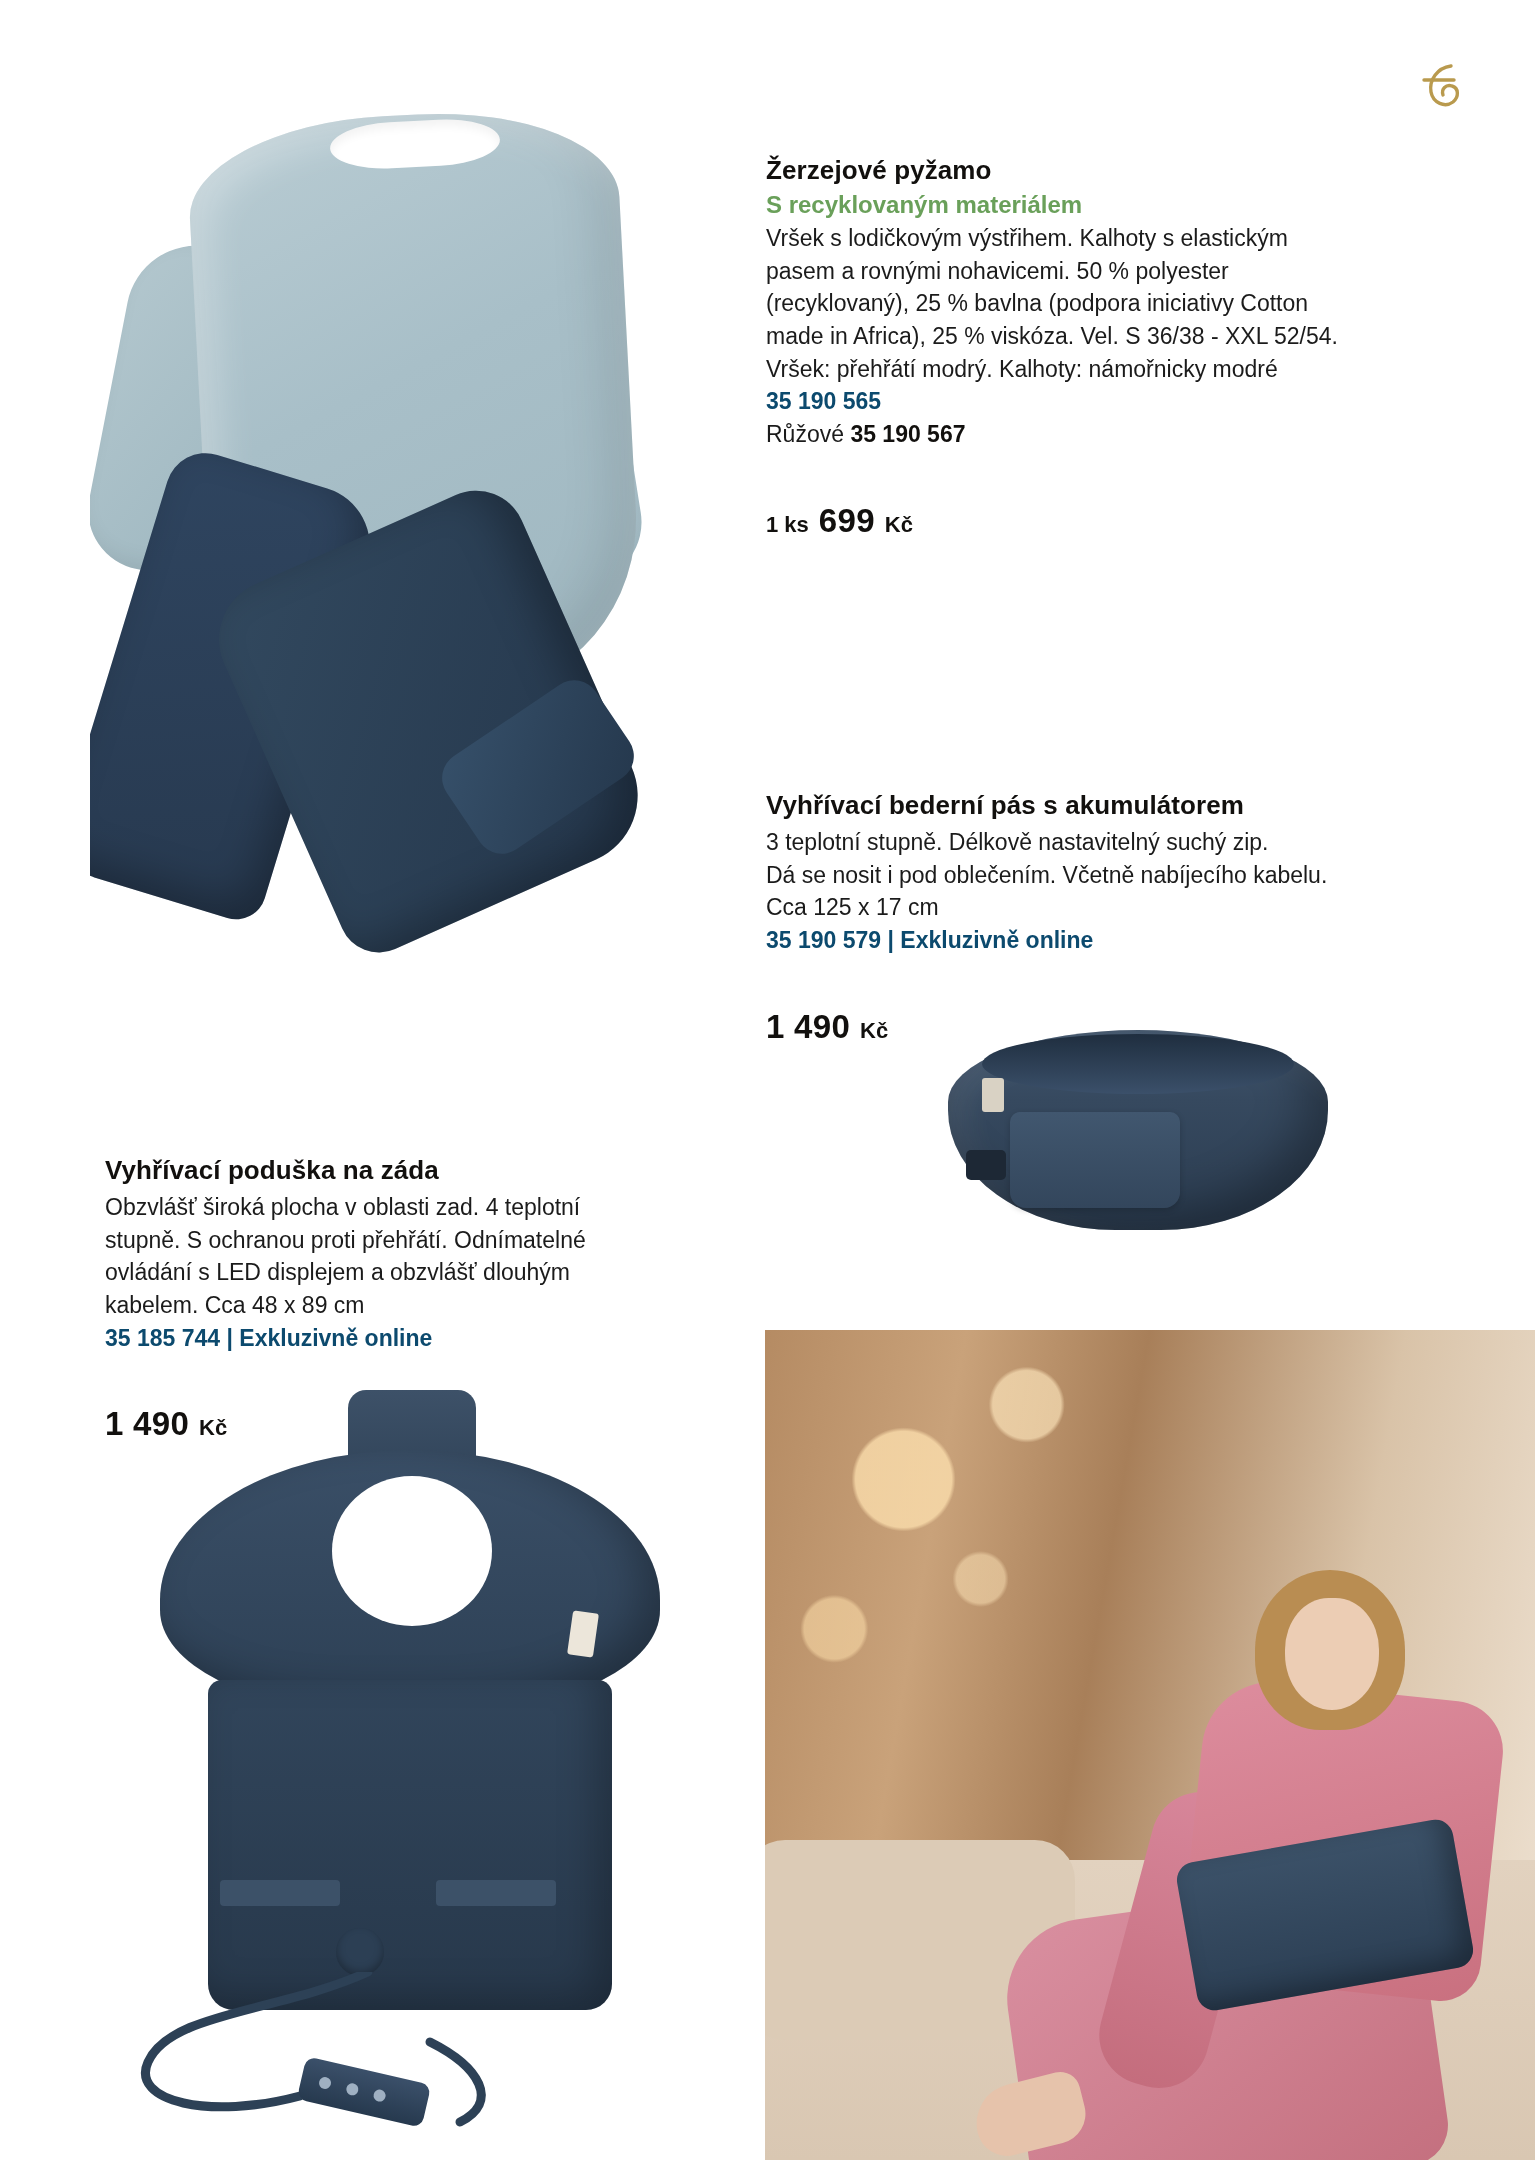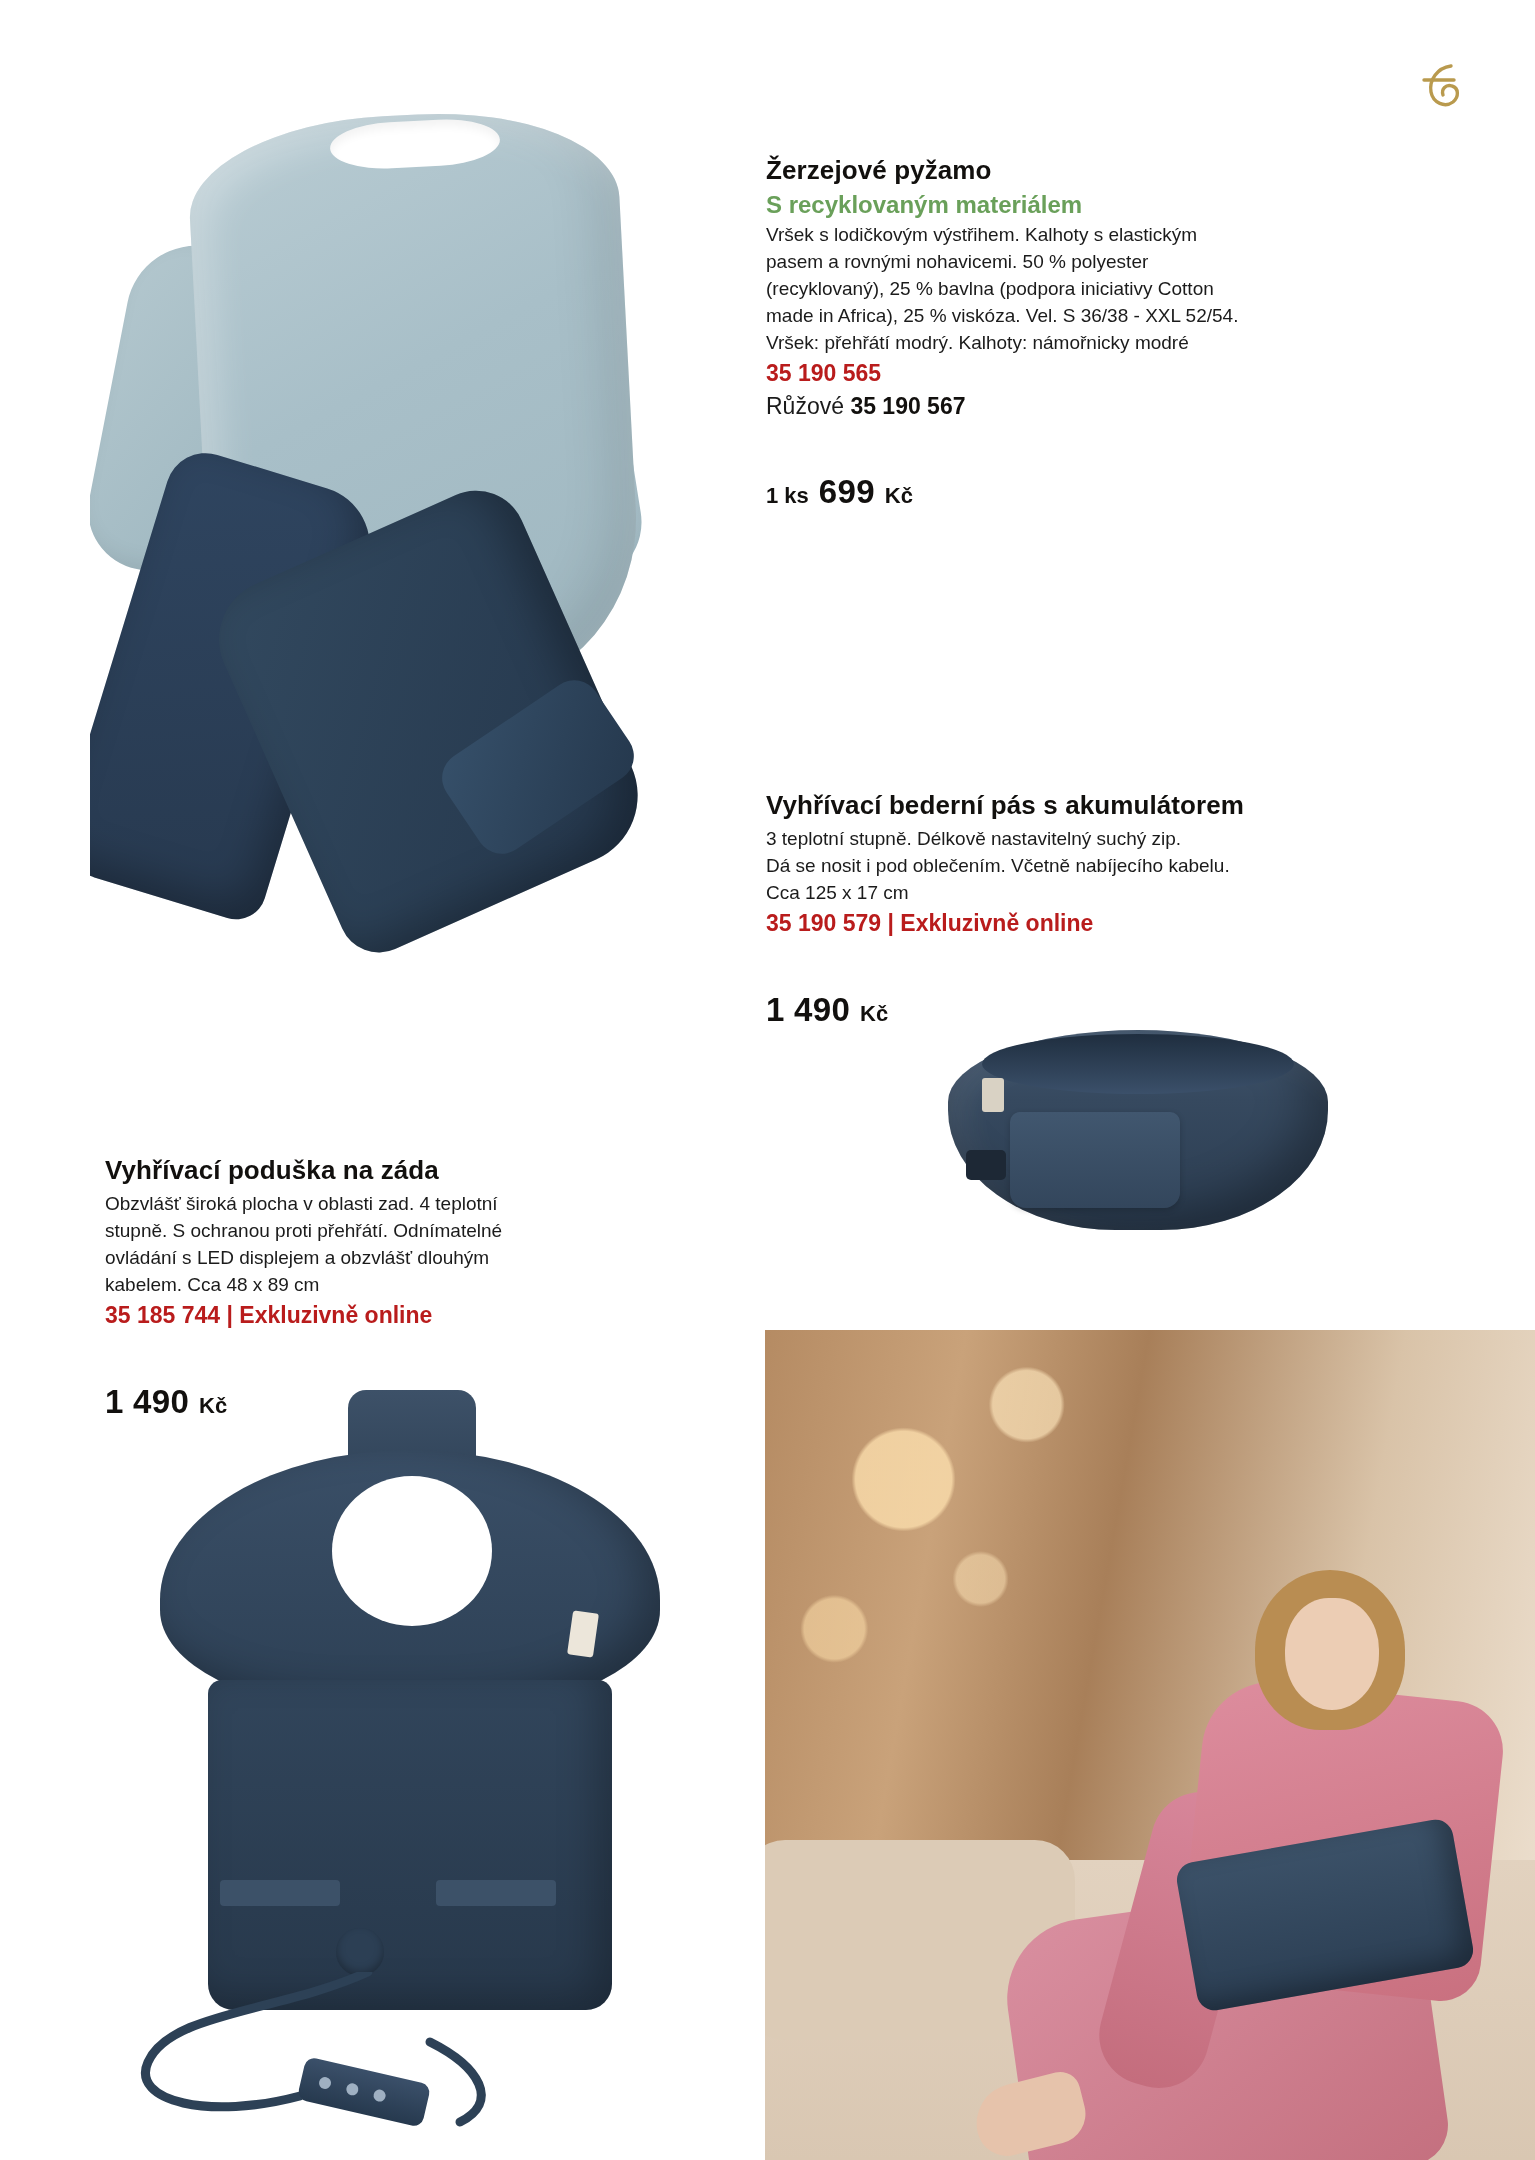--- a/index.html
+++ b/index.html
@@ -39,28 +39,28 @@
     letter-spacing: 0.1px;
     margin-bottom: 5px;
   }
   .subtitle {
     font-size: 24px;
     font-weight: bold;
     color: #6aa05a;
     margin-bottom: 3px;
   }
   .desc {
-    font-size: 19px;
+    font-size: 23px;
     line-height: 1.42;
     color: #1b1b1b;
   }
   .artnum {
     font-size: 23px;
     font-weight: bold;
-    color: #b91c1c;
+    color: #0c4a6e;
     line-height: 1.42;
   }
   .artnum-line {
     font-size: 23px;
     color: #1b1b1b;
     line-height: 1.42;
   }
   .artnum-line b { font-weight: bold; color: #12100e; }
   .price-row {
     margin-top: 13px;

